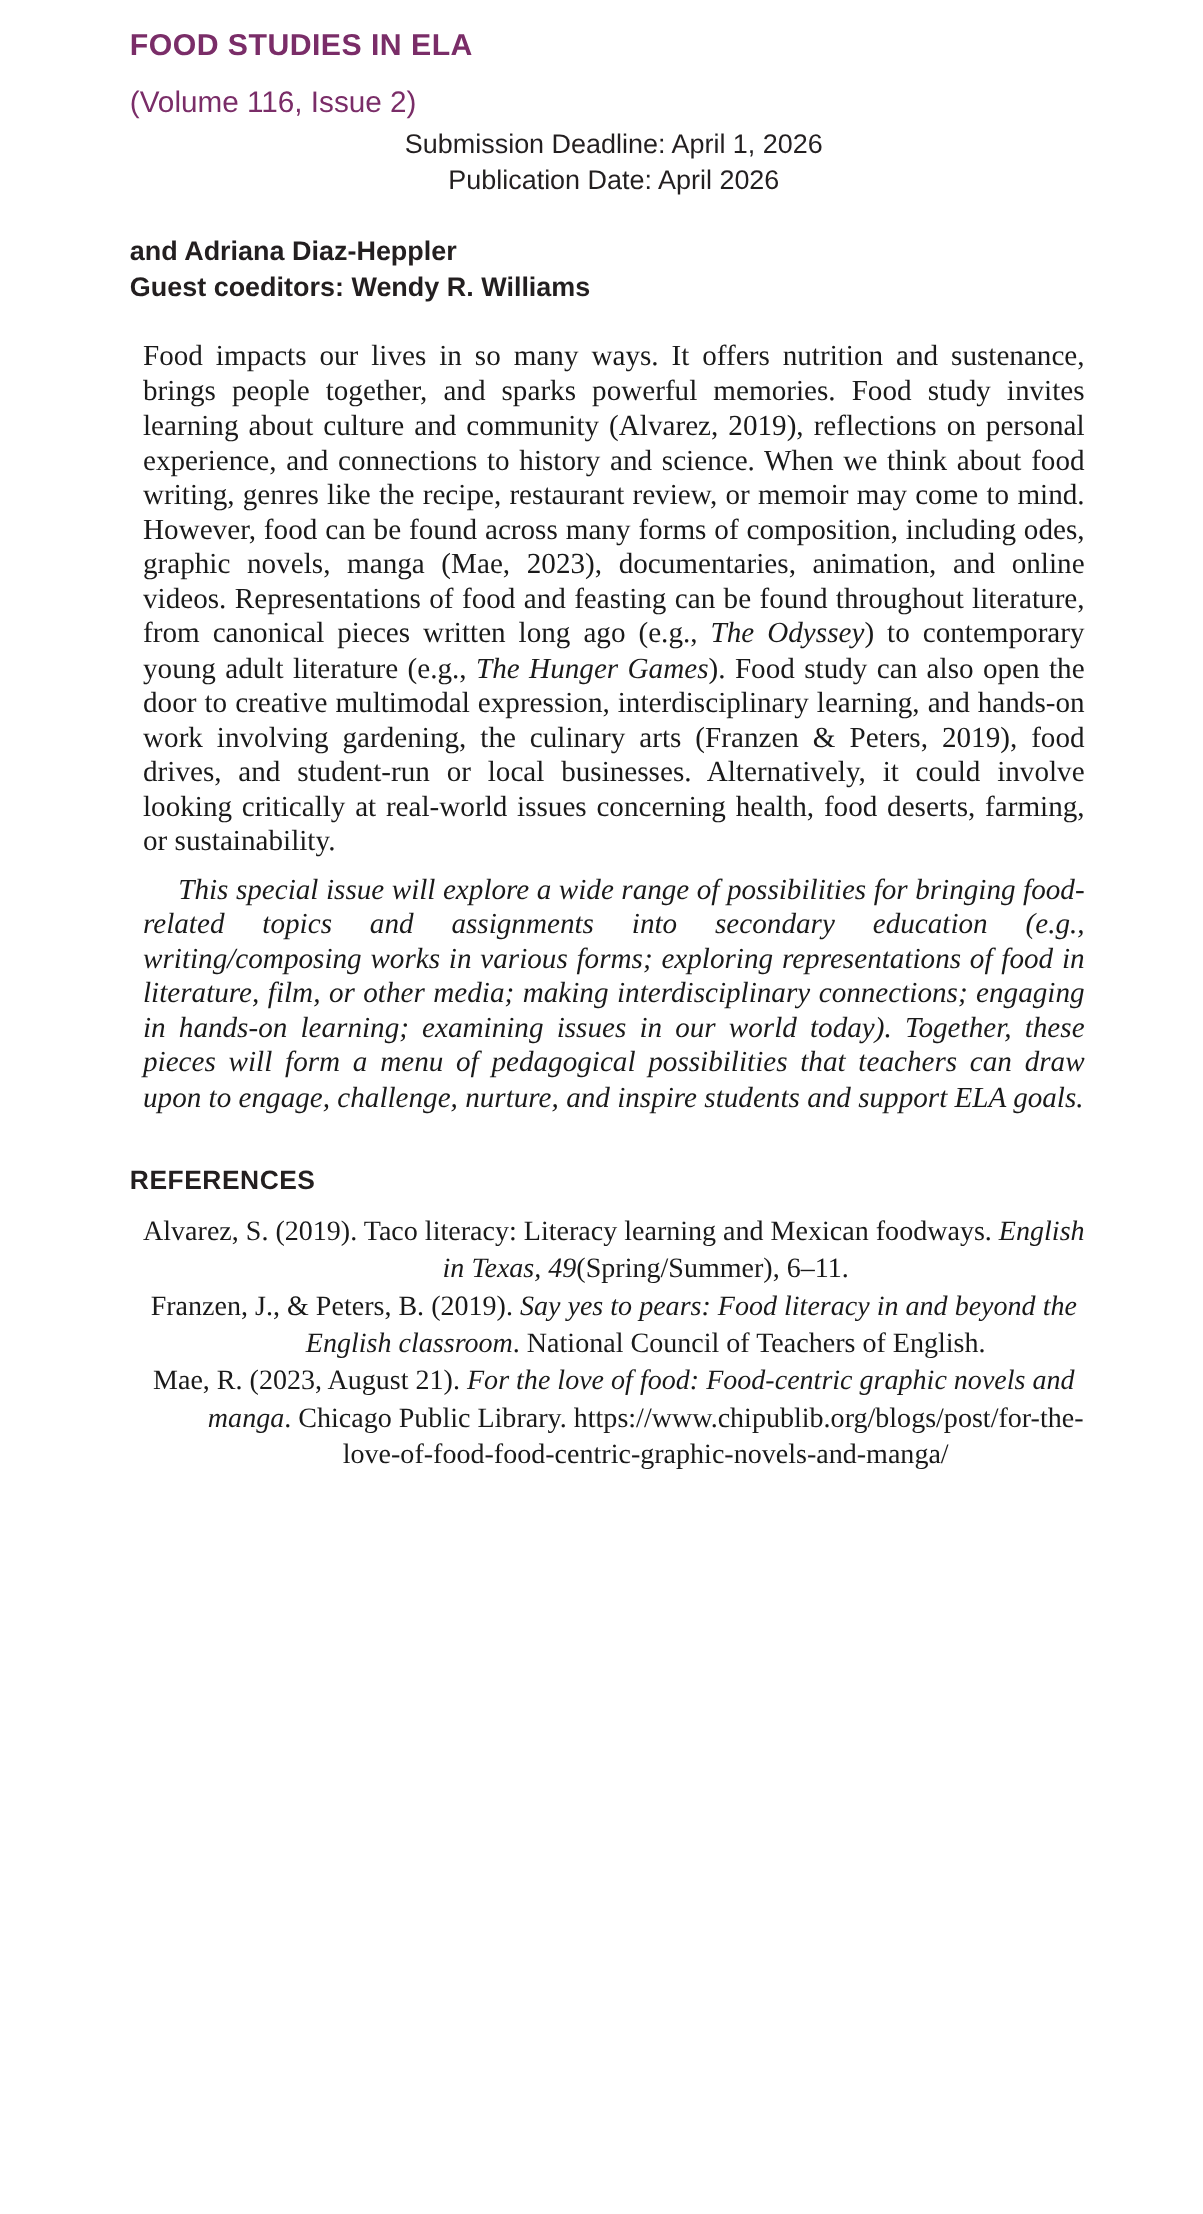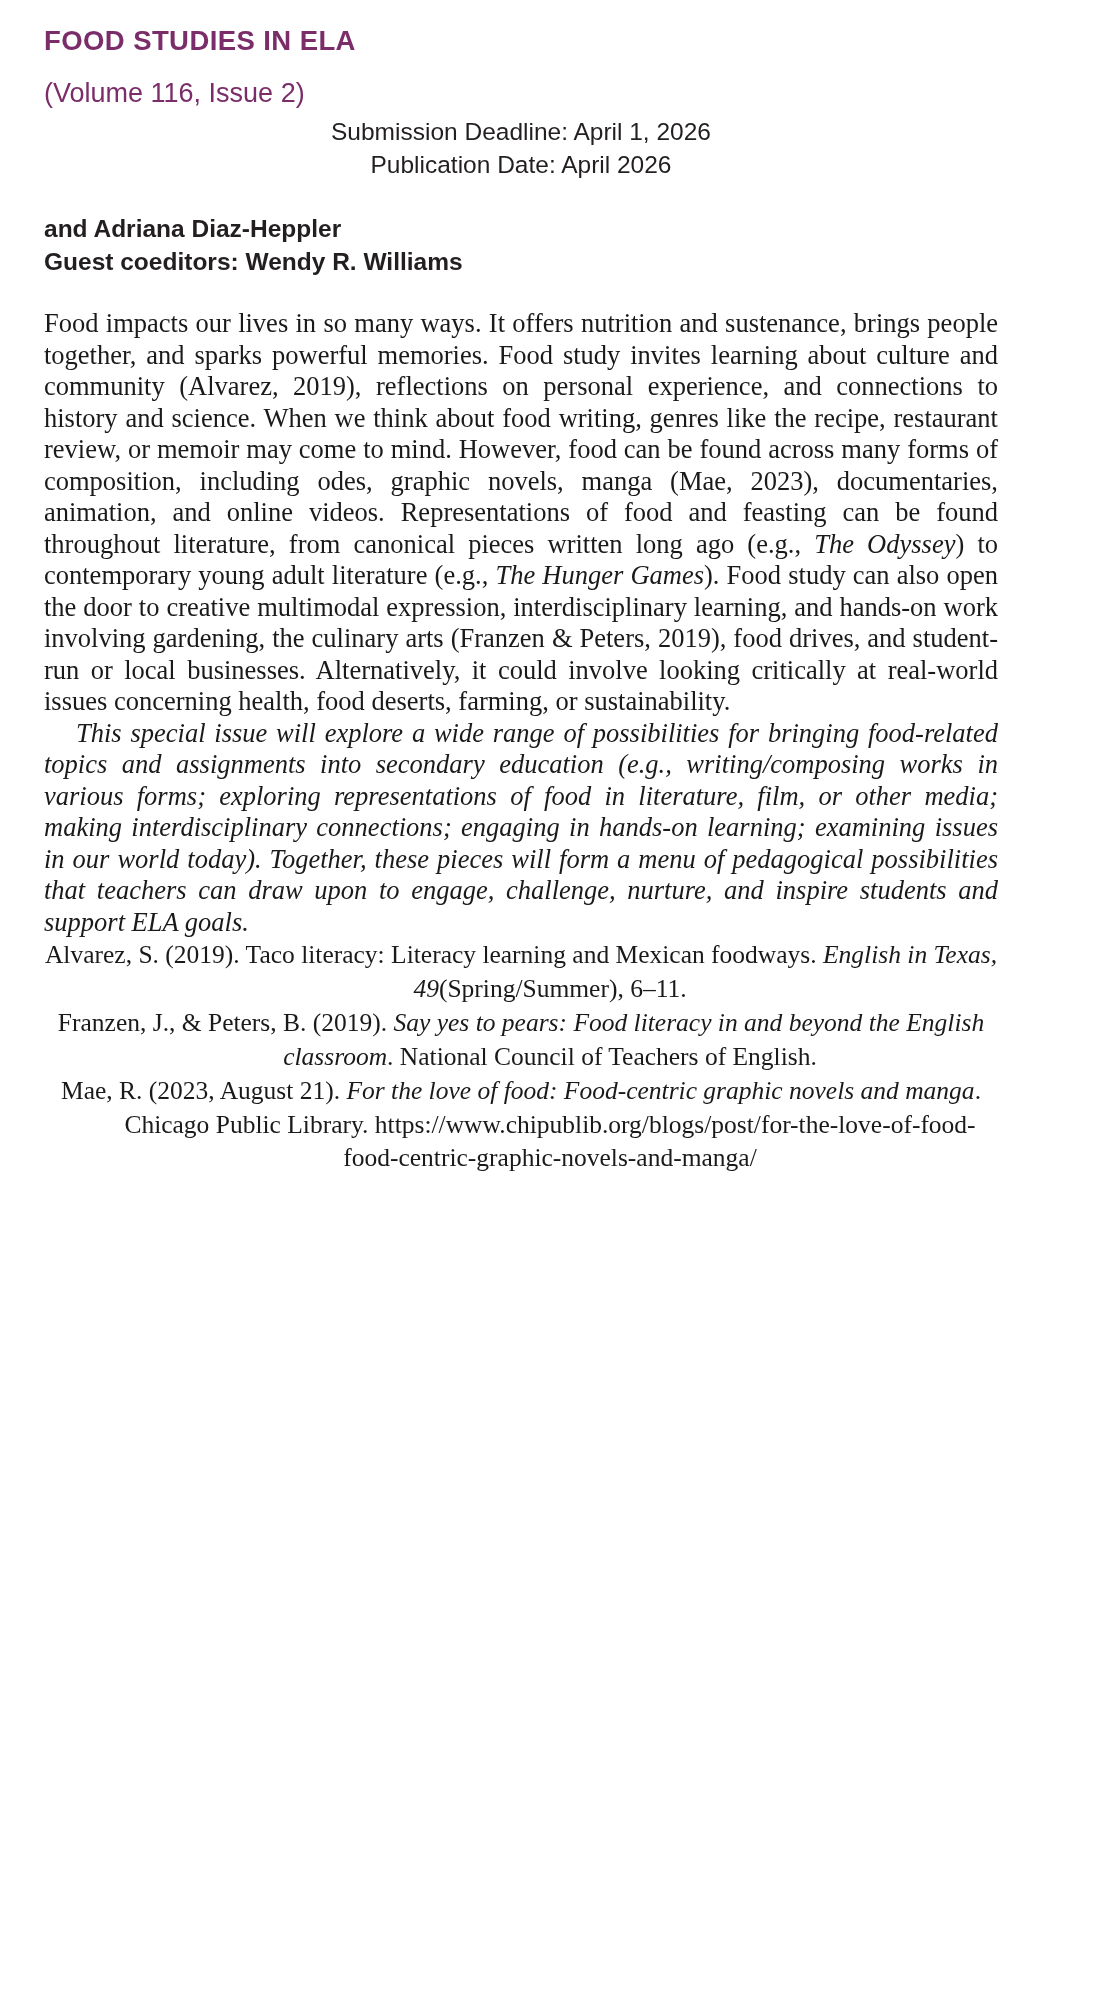--- a/index.html
+++ b/index.html
@@ -11,21 +11,21 @@
     width: 1094px;
     height: 2013px;
     font-family: "Liberation Serif", serif;
     color: #1a1a1a;
     -webkit-font-smoothing: antialiased;
   }
   .page {
     width: 1094px;
     height: 2013px;
     box-sizing: border-box;
-    padding: 26px 96px 0 44px;
+    padding: 26px 96px 0 118px;
     position: relative;
   }
 
   
   .cfp-title {
     font-family: "Liberation Sans", sans-serif;
     font-weight: bold;
     font-size: 27.5px;
     letter-spacing: 0.015em;
     color: #7a2d68;
@@ -56,21 +56,21 @@
     color: #231f20;
     margin: 32px 0 0 0;
     line-height: 1.32;
   }
 
   
   .body-col {
     margin-top: 30px;
   }
   p.body-par {
-    margin: 0;
+    margin: 12px;
     font-family: "Liberation Serif", serif;
     font-size: 26.5px;
     line-height: 31.5px;
     text-align: justify;
     text-justify: inter-word;
     color: #1a1a1a;
     hyphens: manual;
   }
   p.body-par.indent {
     text-indent: 32px;
@@ -120,20 +120,21 @@
   </div>
 
   <div class="body-col">
 
     <p class="body-par"><span>Food impacts our lives in so many ways. It offers nutrition and sustenance, brings people together, and sparks powerful memories. Food study invites learning about culture and community (Alvarez, 2019), reflections on personal experience, and connections to history and science. When we think about food writing, genres like the recipe, restaurant review, or memoir may come to mind. However, food can be found across many forms of composition, including odes, graphic novels, manga (Mae, 2023), documentaries, animation, and online videos. Representations of food and feasting can be found throughout literature, from canonical pieces written long ago (e.g., </span><span class="ital">The Odyssey</span><span>) to contemporary young adult literature (e.g., </span><span class="ital">The Hunger Games</span><span>). Food study can also open the door to creative multimodal expression, interdisciplinary learning, and hands-on work involving gardening, the culinary arts (Franzen &amp; Peters, 2019), food drives, and student-run or local businesses. Alternatively, it could involve looking critically at real-world issues concerning health, food deserts, farming, or sustainability.</span></p>
 
     <p class="body-par indent">This special issue will explore a wide range of possibilities for bringing food-related topics and assignments into secondary education (e.g., writing/composing works in various forms; exploring representations of food in literature, film, or other media; making interdisciplinary connections; engaging in hands-on learning; examining issues in our world today). Together, these pieces will form a menu of pedagogical possibilities that teachers can draw upon to engage, challenge, nurture, and inspire students and support ELA goals.</p>
 
   </div>
 
+  <h2 class="refs-heading">REFERENCES</h2>
 
   <div>
 
     <p class="ref-item"><span>Alvarez, S. (2019). Taco literacy: Literacy learning and Mexican foodways. </span><span class="ital">English in Texas, 49</span><span>(Spring/Summer), 6–11.</span></p>
 
     <p class="ref-item"><span>Franzen, J., &amp; Peters, B. (2019). </span><span class="ital">Say yes to pears: Food literacy in and beyond the English classroom</span><span>. National Council of Teachers of English.</span></p>
 
     <p class="ref-item"><span>Mae, R. (2023, August 21). </span><span class="ital">For the love of food: Food-centric graphic novels and manga</span><span>. Chicago Public Library. https://www.chipublib.org/blogs/post/for-the-love-of-food-food-centric-graphic-novels-and-manga/</span></p>
 
   </div>

